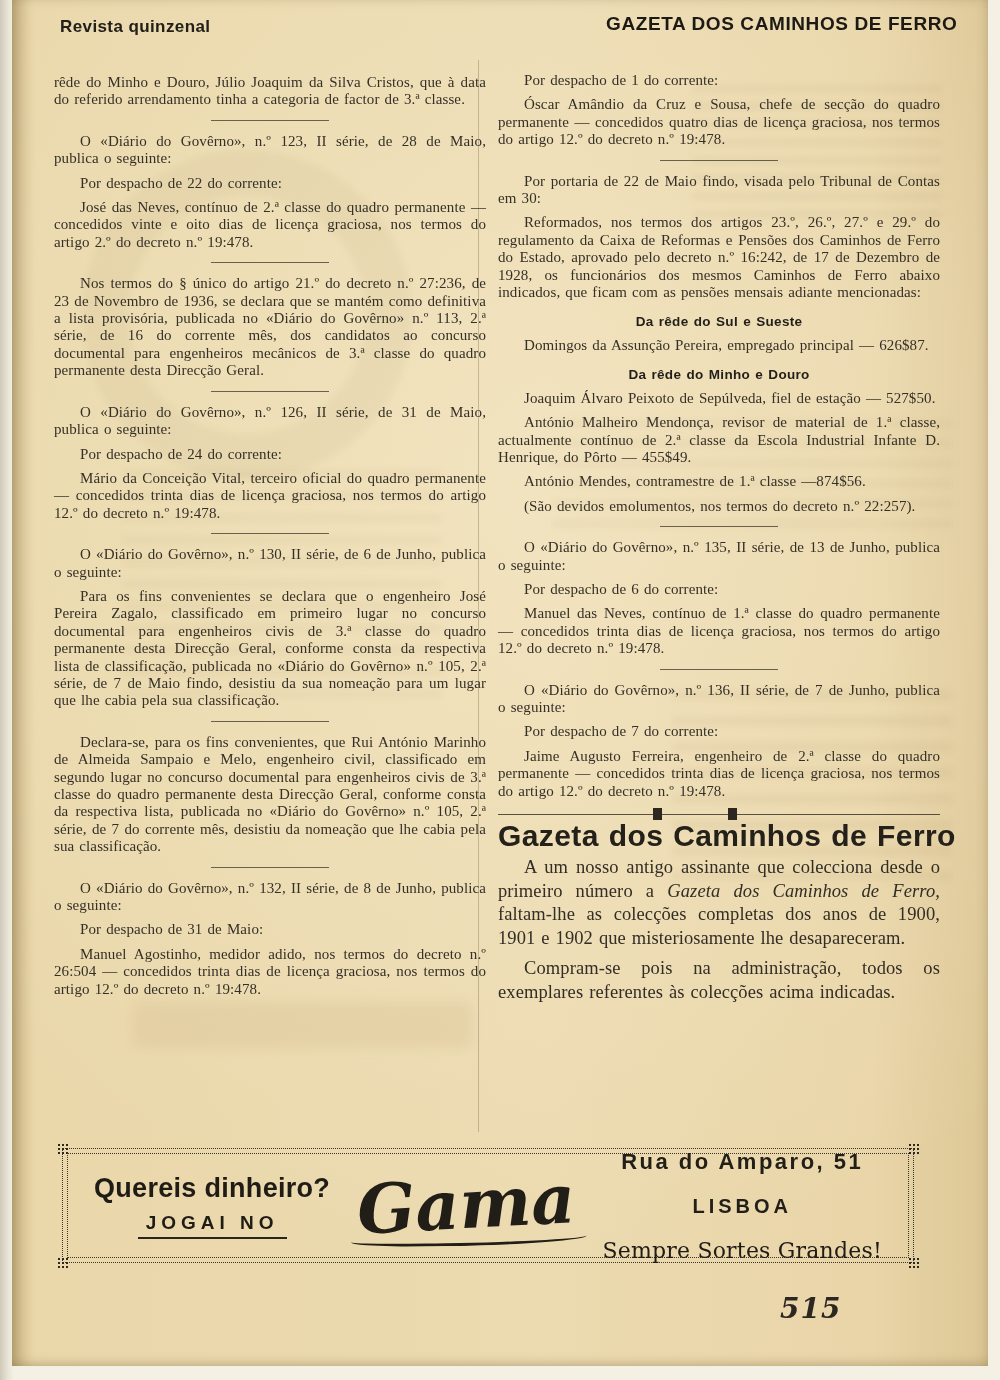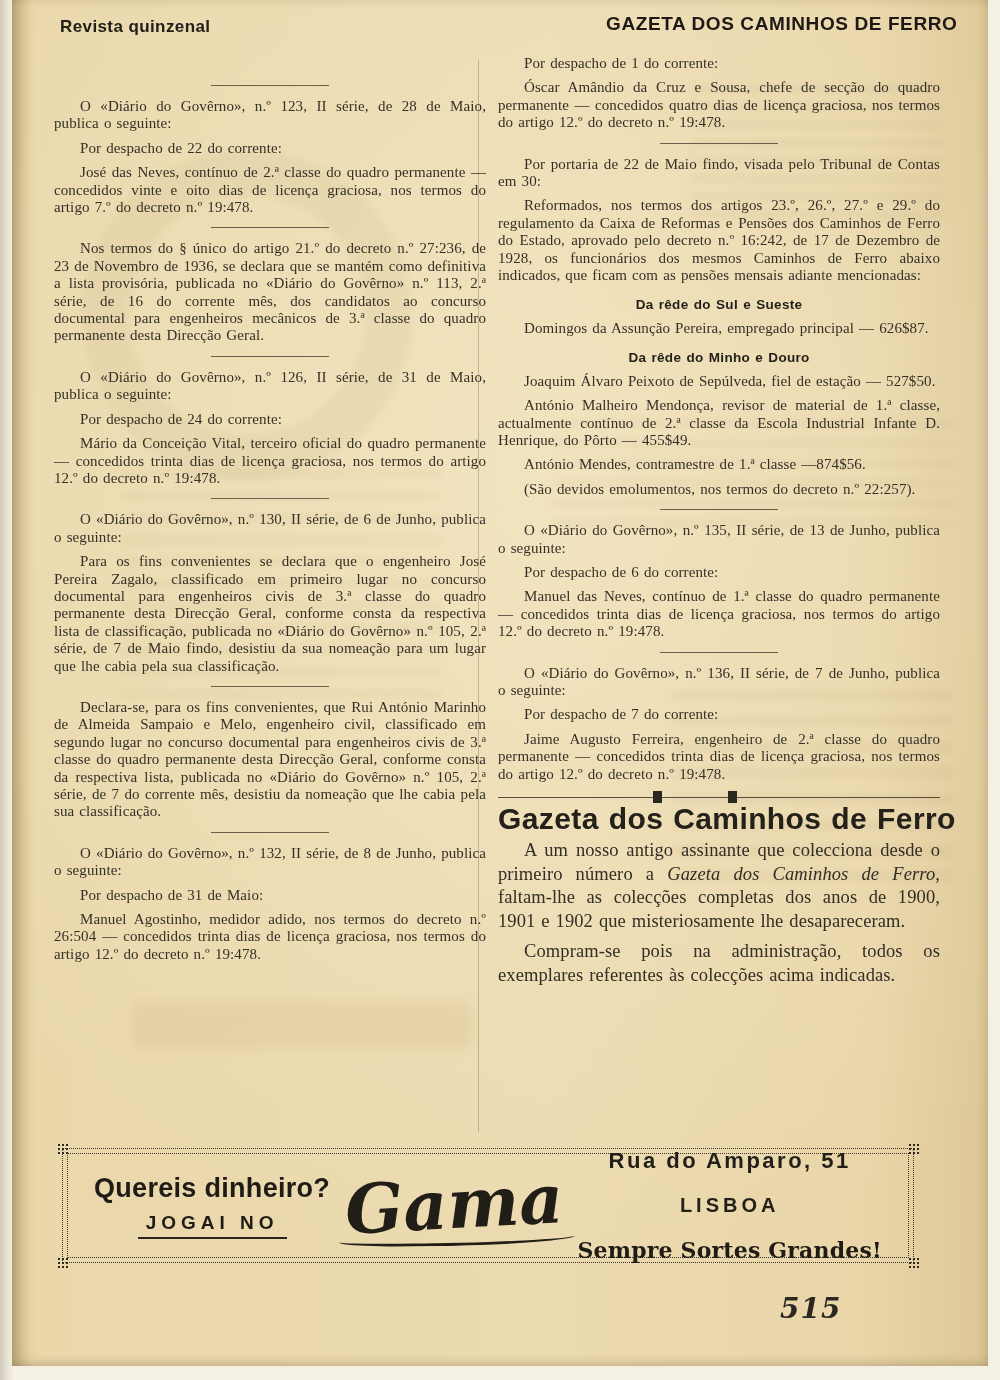--- a/index.html
+++ b/index.html
@@ -42,21 +42,21 @@
   }
   .mast-right {
     position:absolute; left:594px; top:13px;
     font-family:"Liberation Sans","DejaVu Sans",sans-serif;
     font-weight:700; font-size:19px; letter-spacing:.6px; color:#1d1a15;
   }
   
   .col { position:absolute; top:74px; color:#353027; font-size:15px; line-height:17.4px;
          text-align:justify; word-spacing:1.2px; letter-spacing:.1px; }
   .col-left  { left:42px;  width:432px; }
-  .col-right { left:486px; width:442px; top:55px; }
+  .col-right { left:486px; width:442px; top:72px; }
   .col p { text-indent:26px; margin-bottom:7px; }
   .col p.no-indent { text-indent:0; }
   .sep { width:118px; border-top:1.5px solid rgba(62,54,42,.75); margin:11px auto 12px; }
   .subhead {
     font-family:"Liberation Sans","DejaVu Sans",sans-serif;
     font-weight:700; font-size:13.5px; color:#221f19;
     text-align:center; text-indent:0; margin:12px 0 6px; letter-spacing:.3px;
   }
   .col-divider { position:absolute; left:466px; top:60px; width:1px; height:1072px; background:rgba(95,78,50,.30); }
   
@@ -99,21 +99,21 @@
     font-style:italic; font-weight:700; font-size:68px; color:#211d17;
     transform:rotate(-3deg); line-height:1; margin-top:-4px; position:relative;
   }
   .ad-brand .swash { position:absolute; left:-8px; bottom:-8px; width:108%; height:14px;
     border-bottom:3px solid #211d17; border-radius:0 0 60% 40%; transform:rotate(2deg); }
   .ad-right { display:flex; flex-direction:column; align-items:center; gap:20px; }
   .ad-addr1 { font-family:"Liberation Sans","DejaVu Sans",sans-serif; font-weight:700;
     font-size:22px; letter-spacing:2.5px; color:#221f19; }
   .ad-addr2 { font-family:"Liberation Sans","DejaVu Sans",sans-serif; font-weight:700;
     font-size:20px; letter-spacing:4px; color:#221f19; }
-  .ad-slogan { font-family:"DejaVu Serif","Liberation Serif",serif; font-weight:700;
+  .ad-slogan { font-family:"DejaVu Serif","Liberation Serif",serif; font-weight:400;
     font-size:22px; color:#1f1b15; letter-spacing:.2px; }
   
   .page-number {
     position:absolute; left:768px; top:1292px;
     font-family:"DejaVu Serif","Liberation Serif",serif;
     font-style:italic; font-weight:700; font-size:28px; color:#2c2721; letter-spacing:1px;
   }
 </style>
 </head>
 <body>
@@ -126,24 +126,25 @@
   <div class="ghost g-block-c"></div>
   <div class="ghost g-title-d"></div>
   <div class="ghost g-lines-e"></div>
 
   <div class="mast-left">Revista quinzenal</div>
   <div class="mast-right">GAZETA DOS CAMINHOS DE FERRO</div>
 
   <div class="col-divider"></div>
 
   <div class="col col-left">
+    <p class="no-indent">rêde do Minho e Douro, Júlio Joaquim da Silva Cristos, que à data do referido arrendamento tinha a categoria de factor de 3.ª classe.</p>
     <div class="sep"></div>
     <p>O «Diário do Govêrno», n.º 123, II série, de 28 de Maio, publica o seguinte:</p>
     <p>Por despacho de 22 do corrente:</p>
-    <p>José das Neves, contínuo de 2.ª classe do quadro permanente — concedidos vinte e oito dias de licença graciosa, nos termos do artigo 7.º do decreto n.º 19:478.</p>
+    <p>José das Neves, contínuo de 2.ª classe do quadro permanente — concedidos vinte e oito dias de licença graciosa, nos termos do artigo 2.º do decreto n.º 19:478.</p>
     <div class="sep"></div>
     <p>Nos termos do § único do artigo 21.º do decreto n.º 27:236, de 23 de Novembro de 1936, se declara que se mantém como definitiva a lista provisória, publicada no «Diário do Govêrno» n.º 113, 2.ª série, de 16 do corrente mês, dos candidatos ao concurso documental para engenheiros mecânicos de 3.ª classe do quadro permanente desta Direcção Geral.</p>
     <div class="sep"></div>
     <p>O «Diário do Govêrno», n.º 126, II série, de 31 de Maio, publica o seguinte:</p>
     <p>Por despacho de 24 do corrente:</p>
     <p>Mário da Conceição Vital, terceiro oficial do quadro permanente — concedidos trinta dias de licença graciosa, nos termos do artigo 12.º do decreto n.º 19:478.</p>
     <div class="sep"></div>
     <p>O «Diário do Govêrno», n.º 130, II série, de 6 de Junho, publica o seguinte:</p>
     <p>Para os fins convenientes se declara que o engenheiro José Pereira Zagalo, classificado em primeiro lugar no concurso documental para engenheiros civis de 3.ª classe do quadro permanente desta Direcção Geral, conforme consta da respectiva lista de classificação, publicada no «Diário do Govêrno» n.º 105, 2.ª série, de 7 de Maio findo, desistiu da sua nomeação para um lugar que lhe cabia pela sua classificação.</p>
     <div class="sep"></div>

